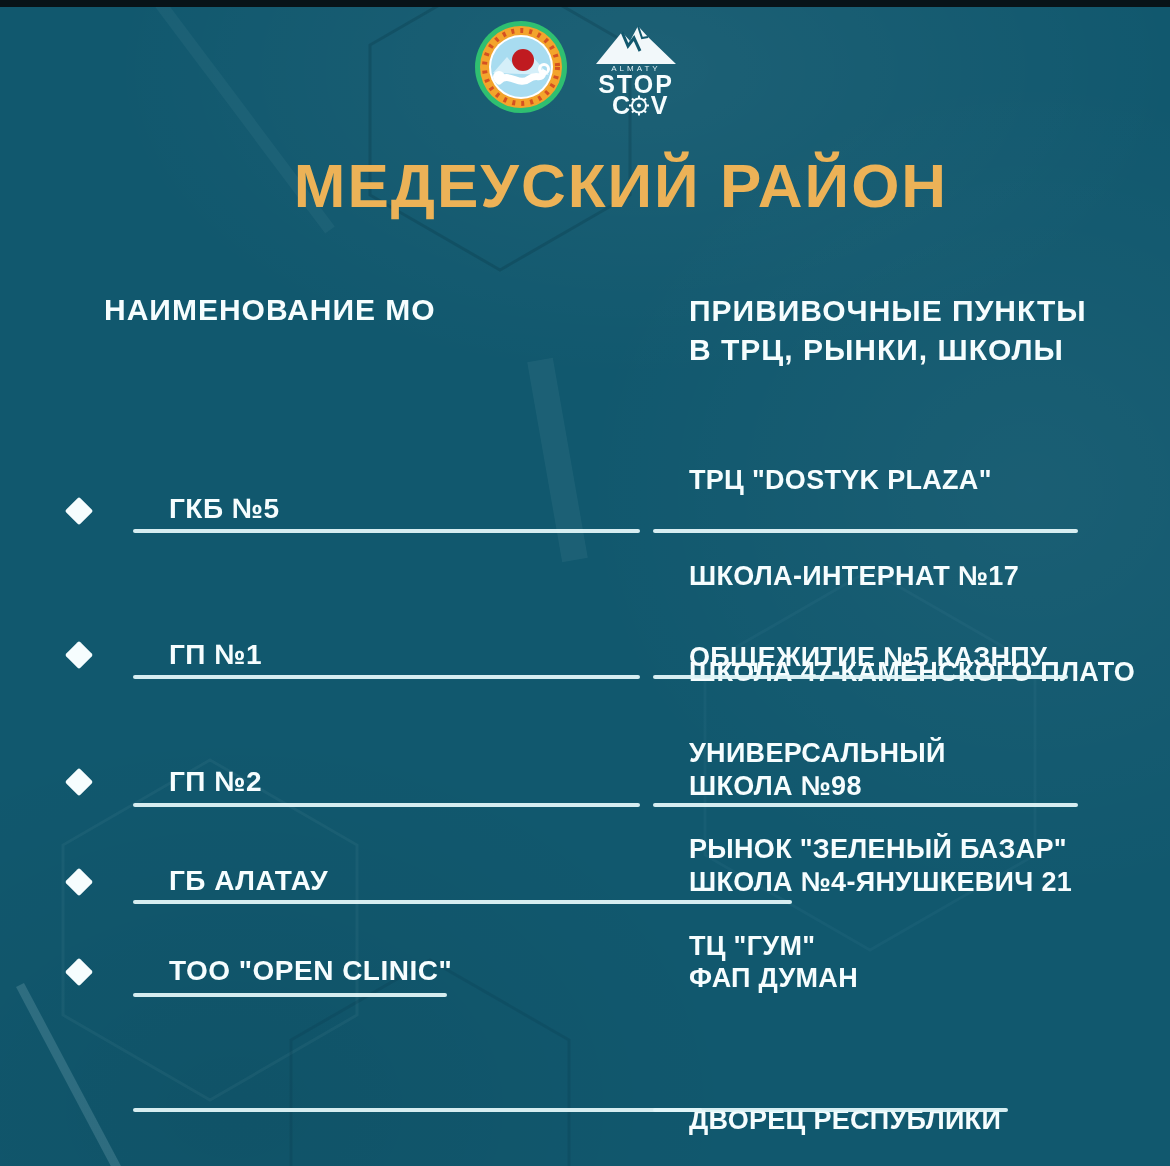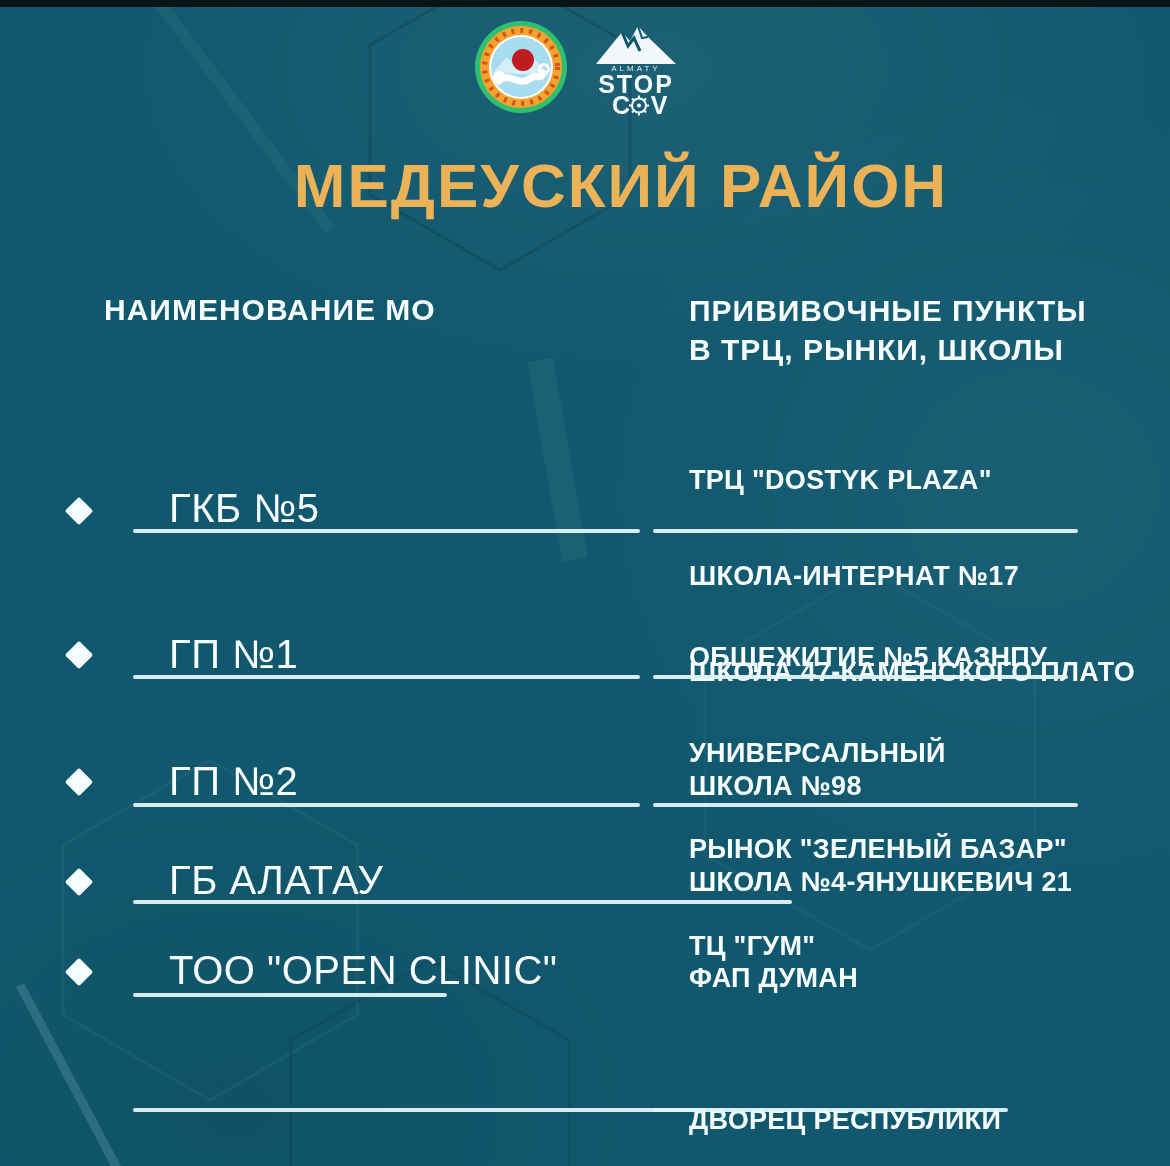--- a/index.html
+++ b/index.html
@@ -20,21 +20,21 @@
   .abs{position:absolute;padding-left:36px;}
   .title{
     left:0;top:150px;width:1170px;text-align:center;
     font-size:62px;font-weight:bold;letter-spacing:2px;
     color:#ECB257;white-space:nowrap;
   }
   .col-header{font-size:30px;font-weight:bold;letter-spacing:1px;white-space:pre-wrap;}
   .left-header{left:68px;top:293px;}
   .right-header{left:653px;top:277px;line-height:39px;margin-top:14px;}
   .name{
-    font-size:40px;font-weight:normal;letter-spacing:0.5px;
+    font-size:28px;font-weight:bold;letter-spacing:0.5px;
     white-space:pre-wrap;line-height:33px;
   }
   .pts{
     font-size:27px;font-weight:bold;letter-spacing:0.3px;
     line-height:32px;white-space:pre-wrap;
   }
   .ul{
     position:absolute;height:4px;border-radius:2px;
     background:#E2F6F8;opacity:0.95;
   }

